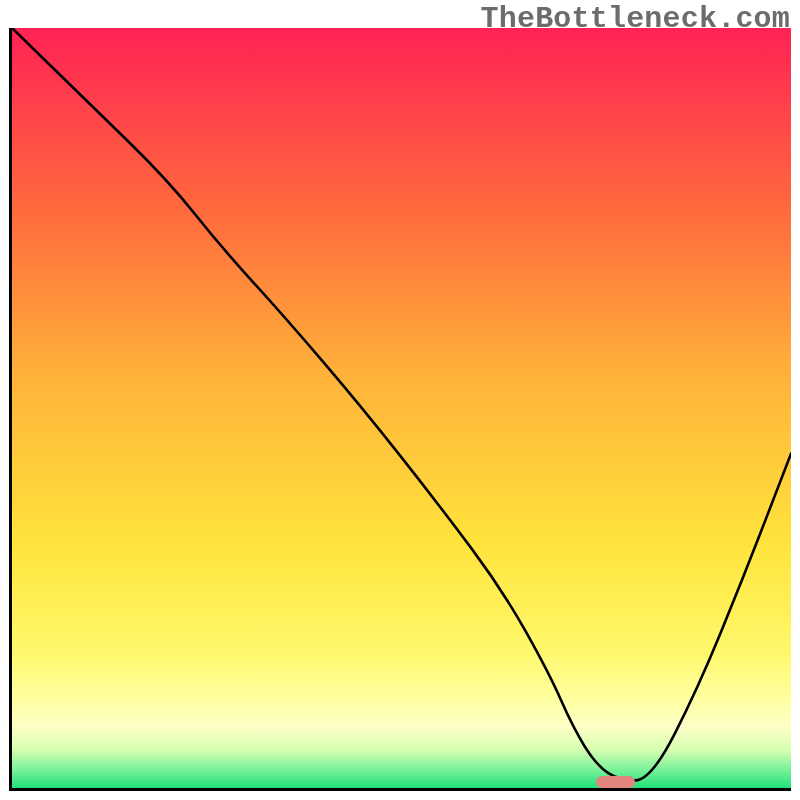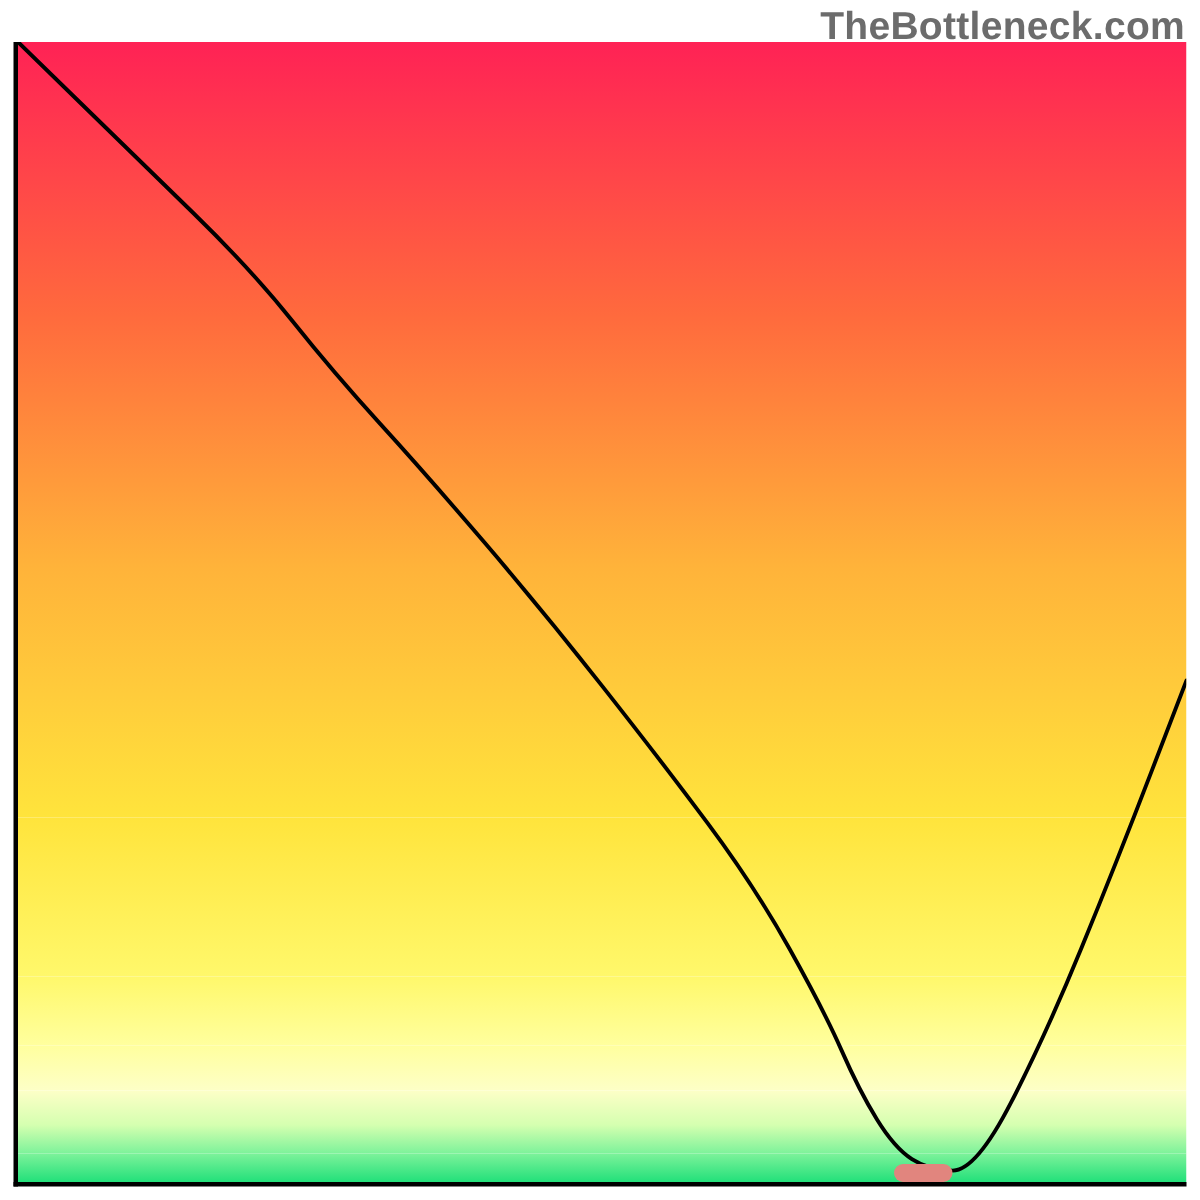--- a/index.html
+++ b/index.html
@@ -13,25 +13,26 @@
   .chart-wrap {
     position: relative;
     width: 800px;
     height: 800px;
     box-sizing: border-box;
   }
   .watermark {
     position: absolute;
     top: 2px;
     right: 10px;
-    font-size: 26px;
+    font-size: 30px;
     font-weight: 600;
     color: #6c6c6c;
     letter-spacing: 0.2px;
     user-select: none;
+    font-family: Liberation Mono, monospace;
   }
   .plot-box {
     position: absolute;
     left: 9px;
     top: 28px;
     width: 782px;
     height: 763px;
     border-left: 3px solid #000;
     border-bottom: 3px solid #000;
     box-sizing: border-box;

